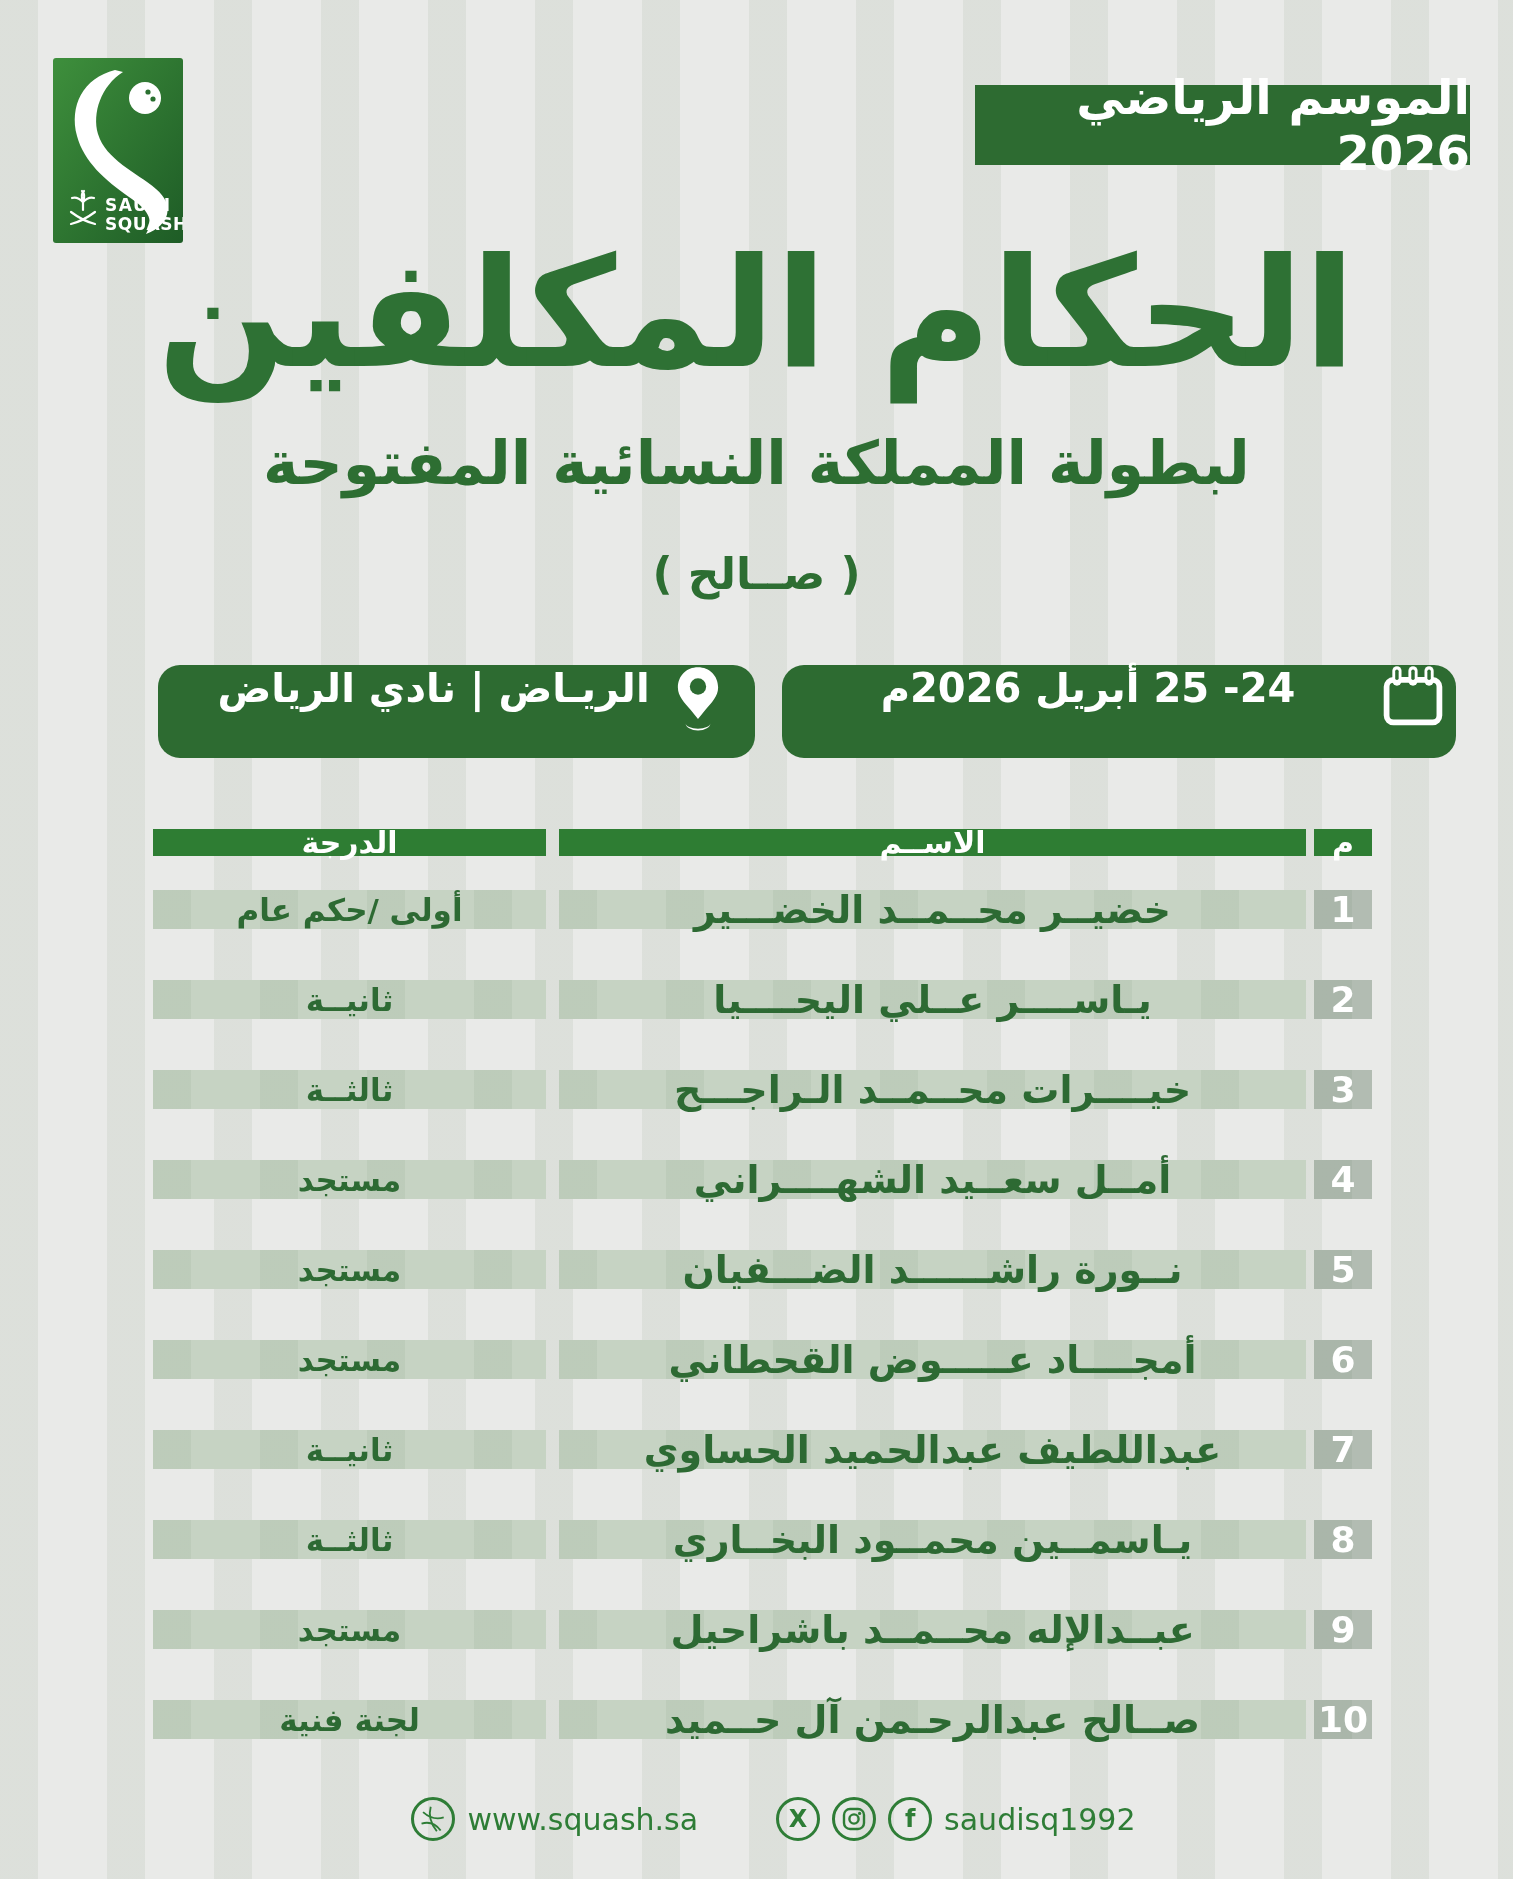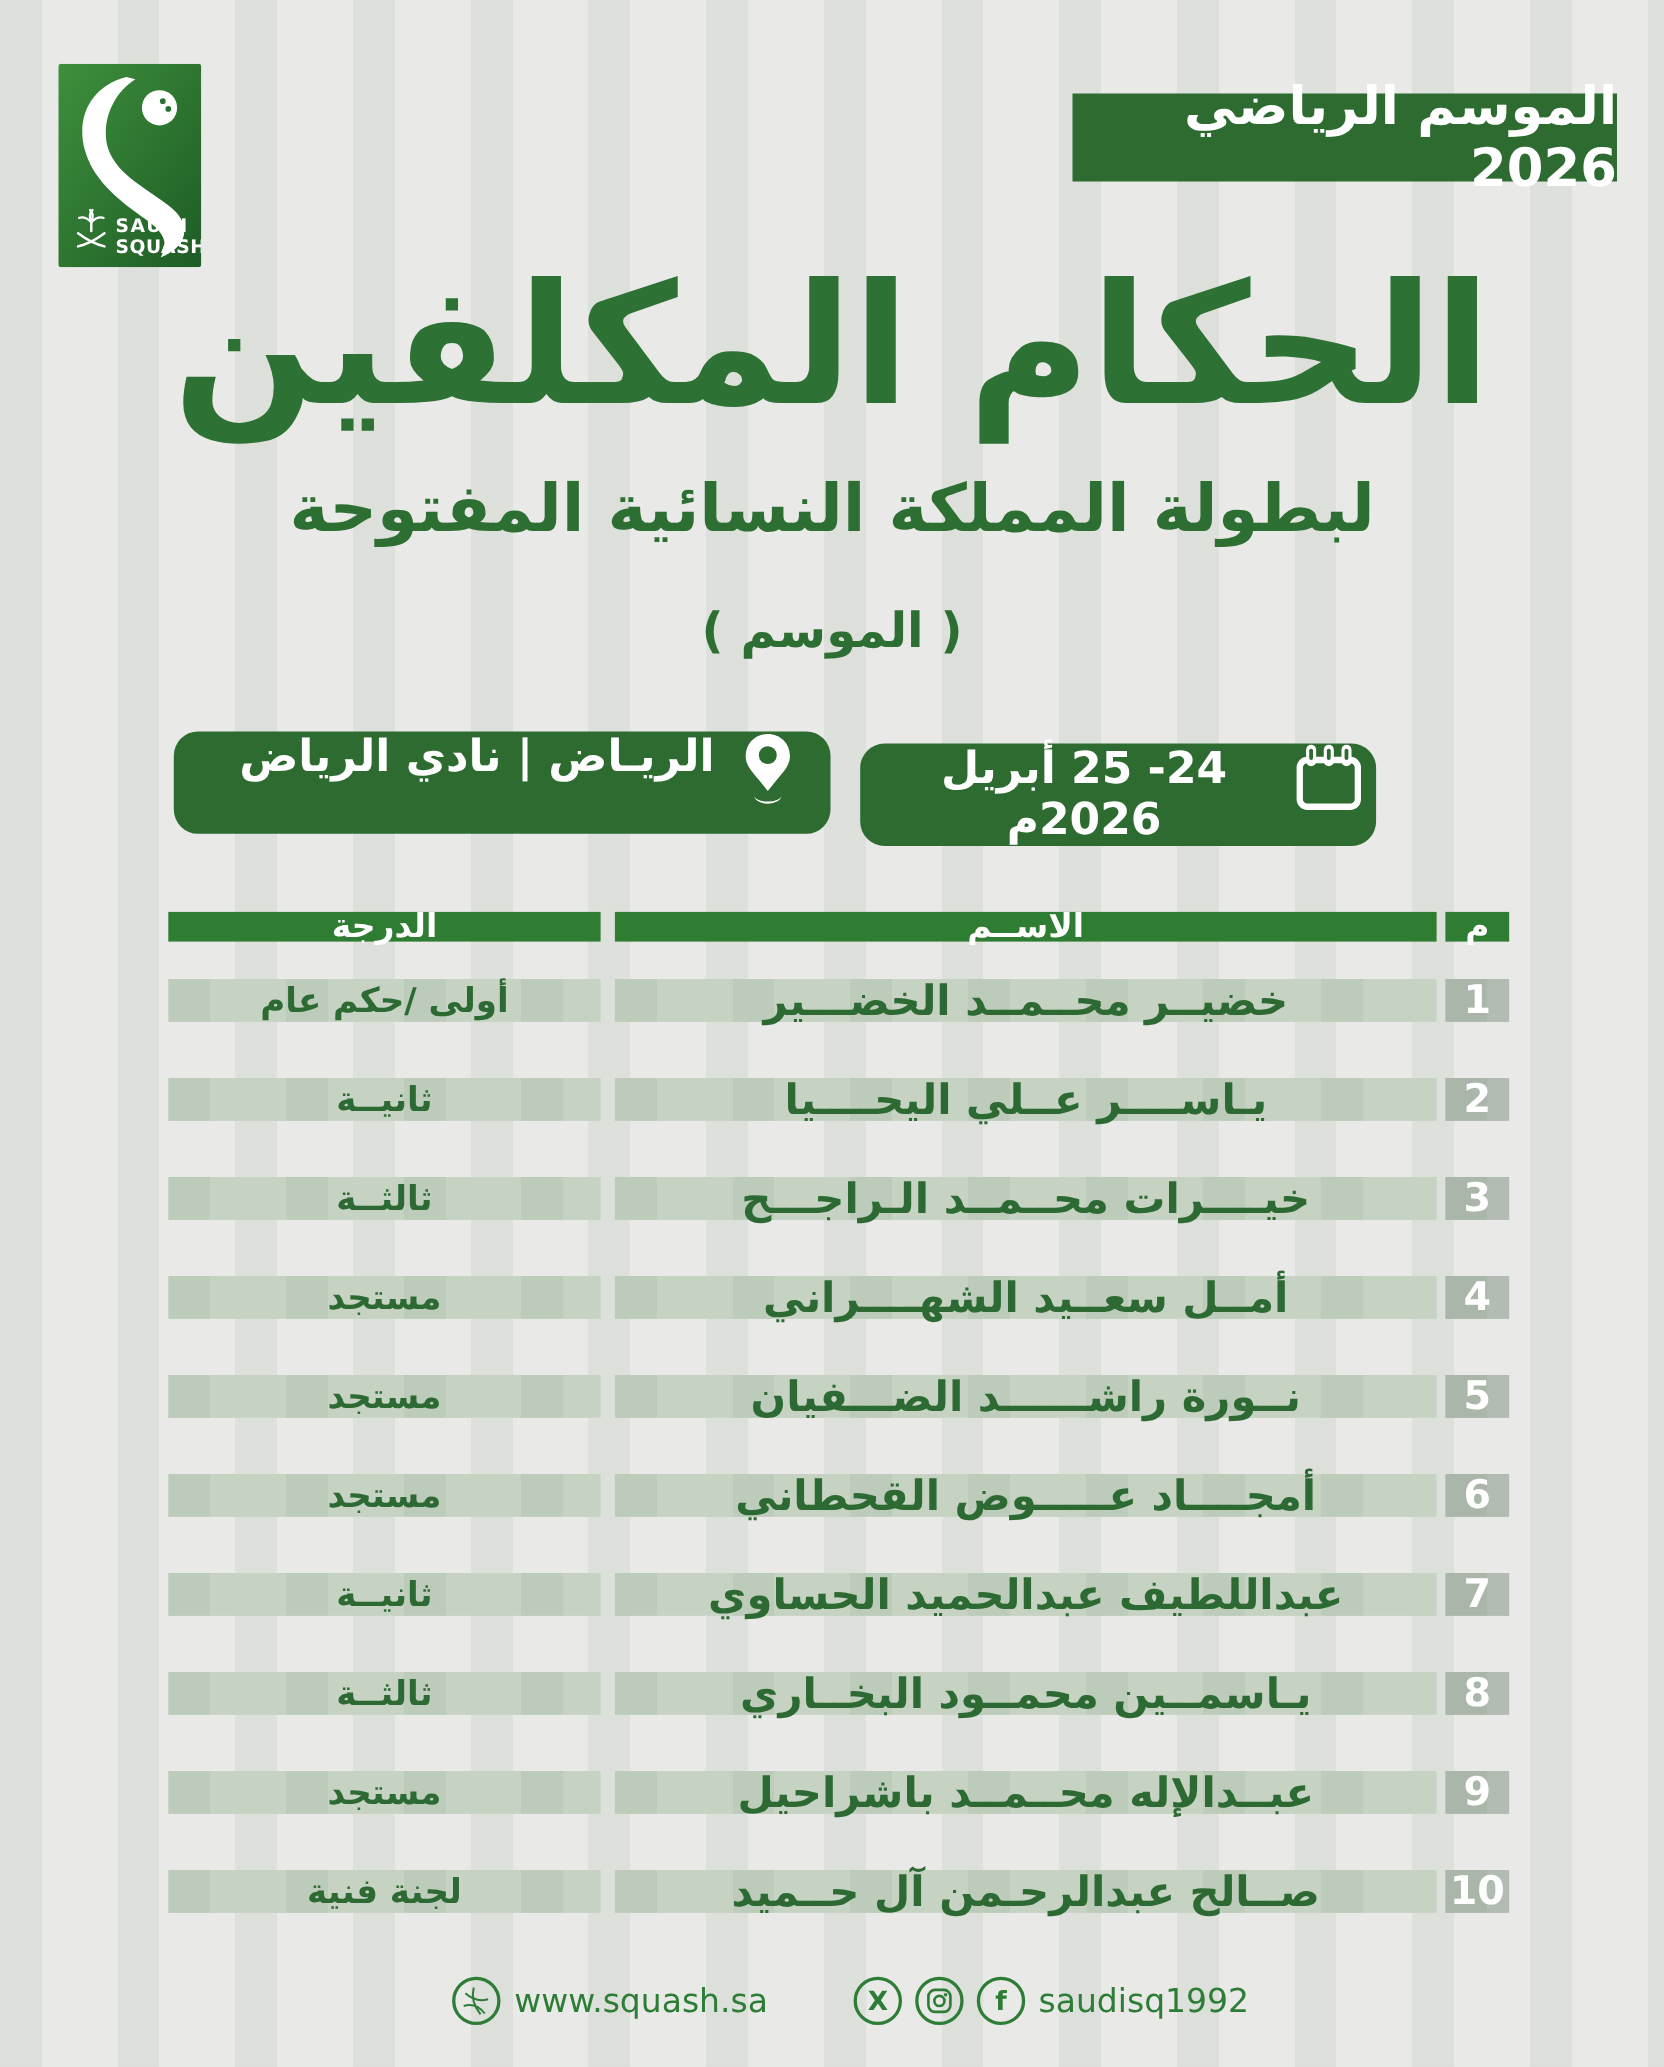--- a/index.html
+++ b/index.html
@@ -40,21 +40,21 @@
     font-size:44px;font-weight:bold;
   }
   
   .pill{
     position:absolute;top:665px;height:93px;
     background:#2d6b31;border-radius:22px;
     color:#fff;font-weight:bold;font-size:40px;
     display:flex;align-items:flex-start;
   }
   .pill-location{left:158px;width:597px;padding:0 34px;box-sizing:border-box;}
-  .pill-date{left:782px;width:469px;padding:0 12px;box-sizing:border-box;margin-top:11px;}
+  .pill-date{left:782px;width:674px;padding:0 12px;box-sizing:border-box;}
   .pill .pill-icon{flex:0 0 auto;display:flex;align-items:center;justify-content:center;}
   .pill .pill-text{flex:1 1 auto;text-align:center;}
   
   .ref-table{position:absolute;left:153px;top:805px;width:1219px;}
   .t-header{display:flex;height:51px;margin-bottom:10px;}
   .t-row{display:flex;height:63px;margin-bottom:27px;}
   .cell{display:flex;align-items:center;justify-content:center;box-sizing:border-box;margin-top:24px;}
   .col-num{width:58px;margin-left:8px;}
   .col-name{width:747px;margin-left:13px;}
   .col-deg{width:393px;}
@@ -119,21 +119,21 @@
       </g>
       <text x="52" y="153" font-size="17" font-weight="bold" letter-spacing="1.5" fill="#ffffff" font-family="DejaVu Sans, sans-serif">SAUDI</text>
       <text x="52" y="172" font-size="17" font-weight="bold" letter-spacing="0.5" fill="#ffffff" font-family="DejaVu Sans, sans-serif">SQUASH</text>
     </svg>
   </div>
 
   <div class="season-badge" dir="rtl">الموسم الرياضي 2026</div>
 
   <h1 class="main-title" dir="rtl">الحكام المكلفين</h1>
   <h2 class="subtitle" dir="rtl">لبطولة المملكة النسائية المفتوحة</h2>
-  <div class="category" dir="rtl">( الموسم )</div>
+  <div class="category" dir="rtl">( صــالح )</div>
 
   <div class="pill pill-location" dir="rtl">
     <span class="pill-icon">
       <svg width="46" height="66" viewBox="0 0 48 68" xmlns="http://www.w3.org/2000/svg">
         <path d="M24 2C12 2 3 11 3 23c0 9 7 16 13 23l8 10 8-10c6-7 13-14 13-23C45 11 36 2 24 2z" fill="#ffffff"></path>
         <circle cx="24" cy="22" r="8.5" fill="#2d6b31"></circle>
         <path d="M11 60 a13 6 0 0 0 26 0 a13 8 0 0 1 -26 0z" fill="#ffffff"></path>
       </svg>
     </span>
     <span class="pill-text">الريـاض | نادي الرياض</span>

